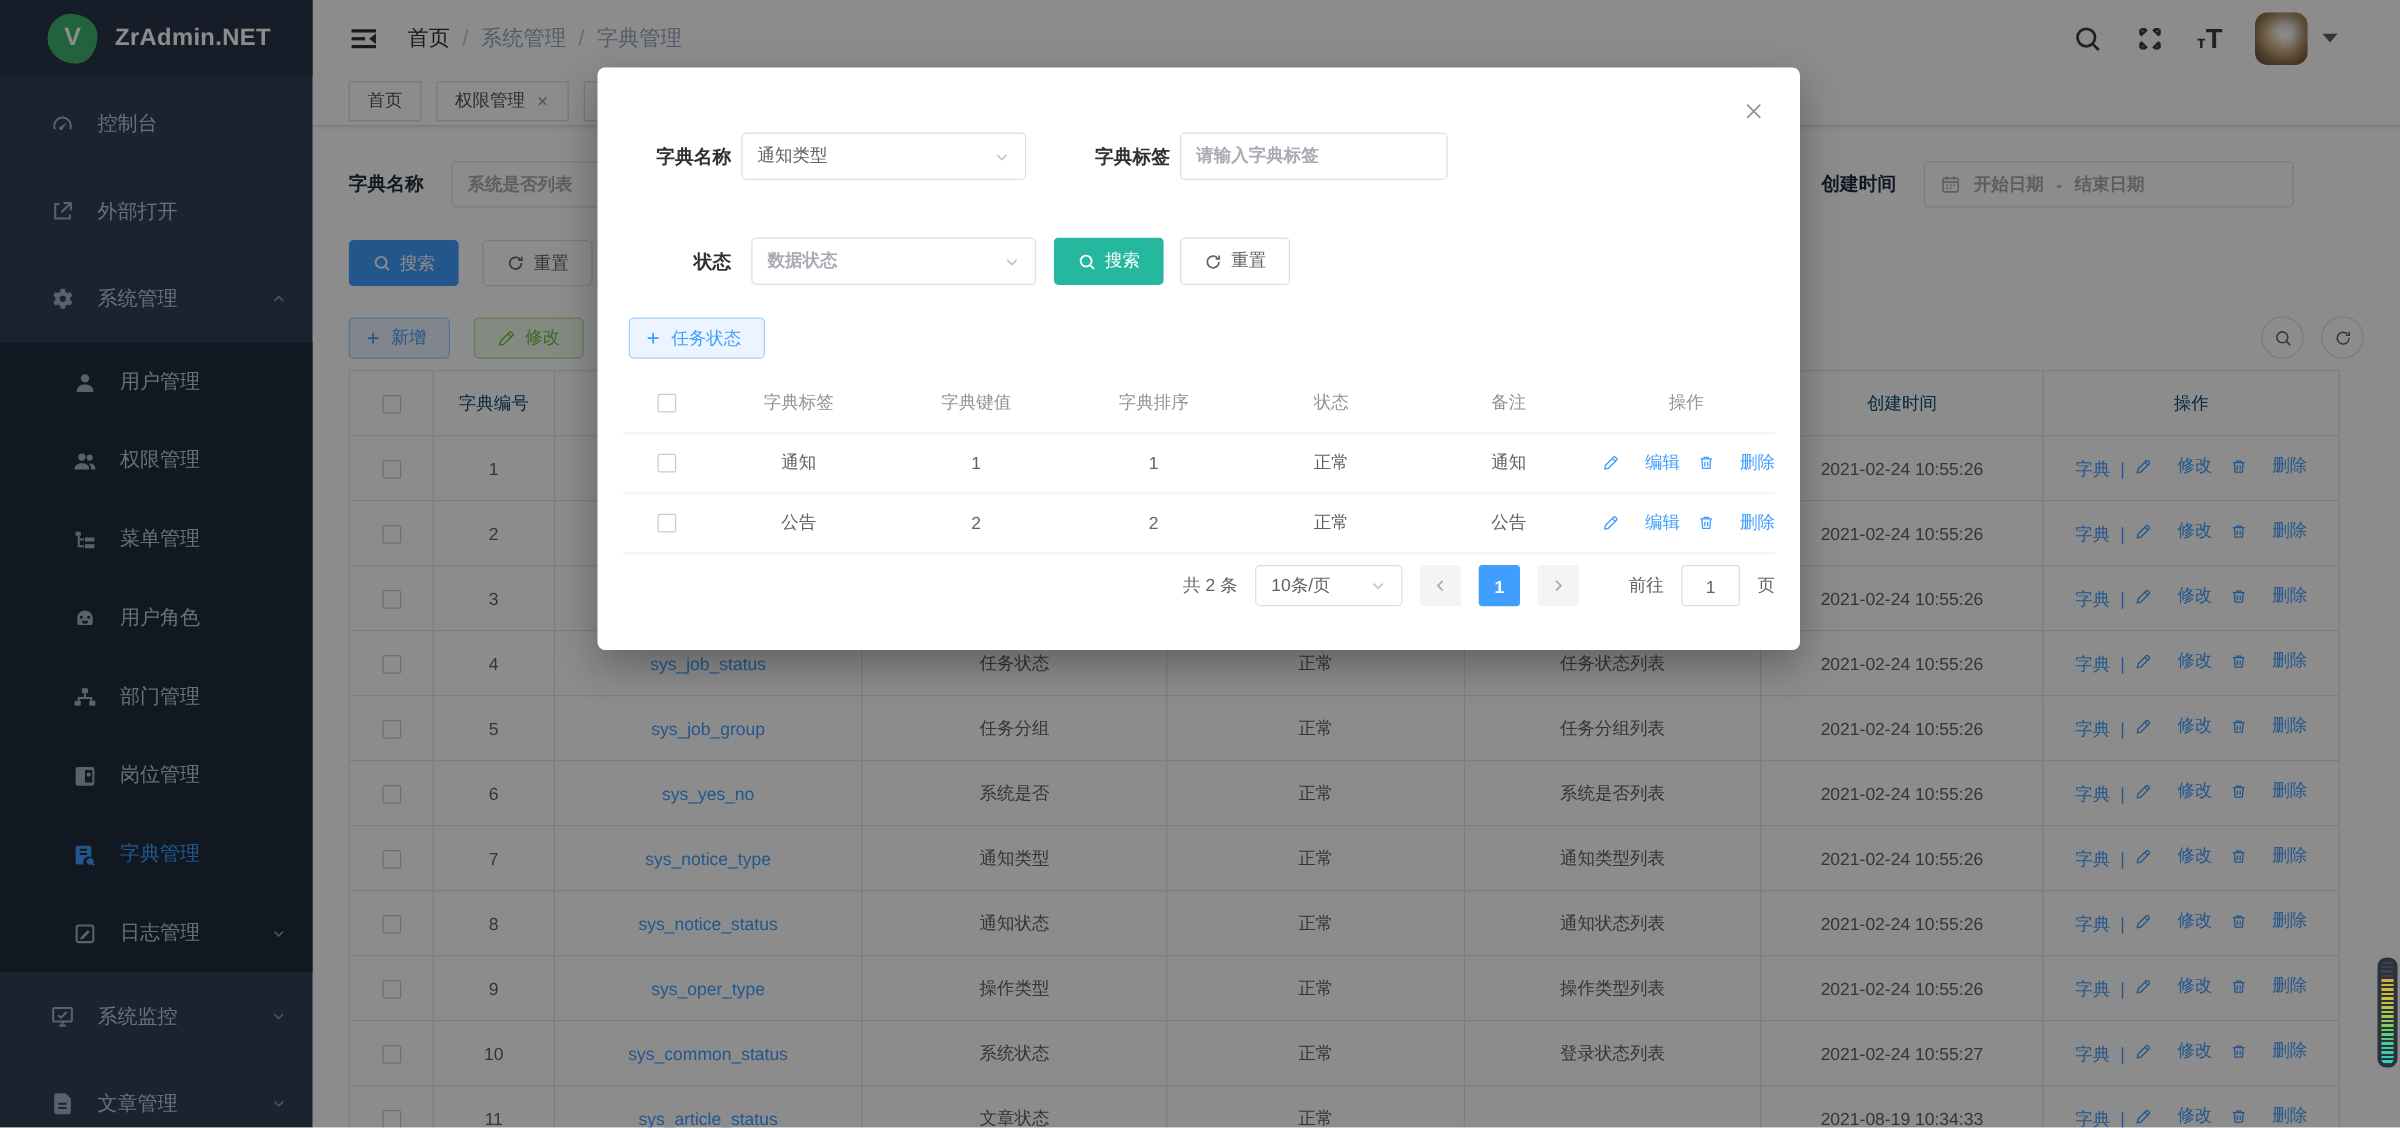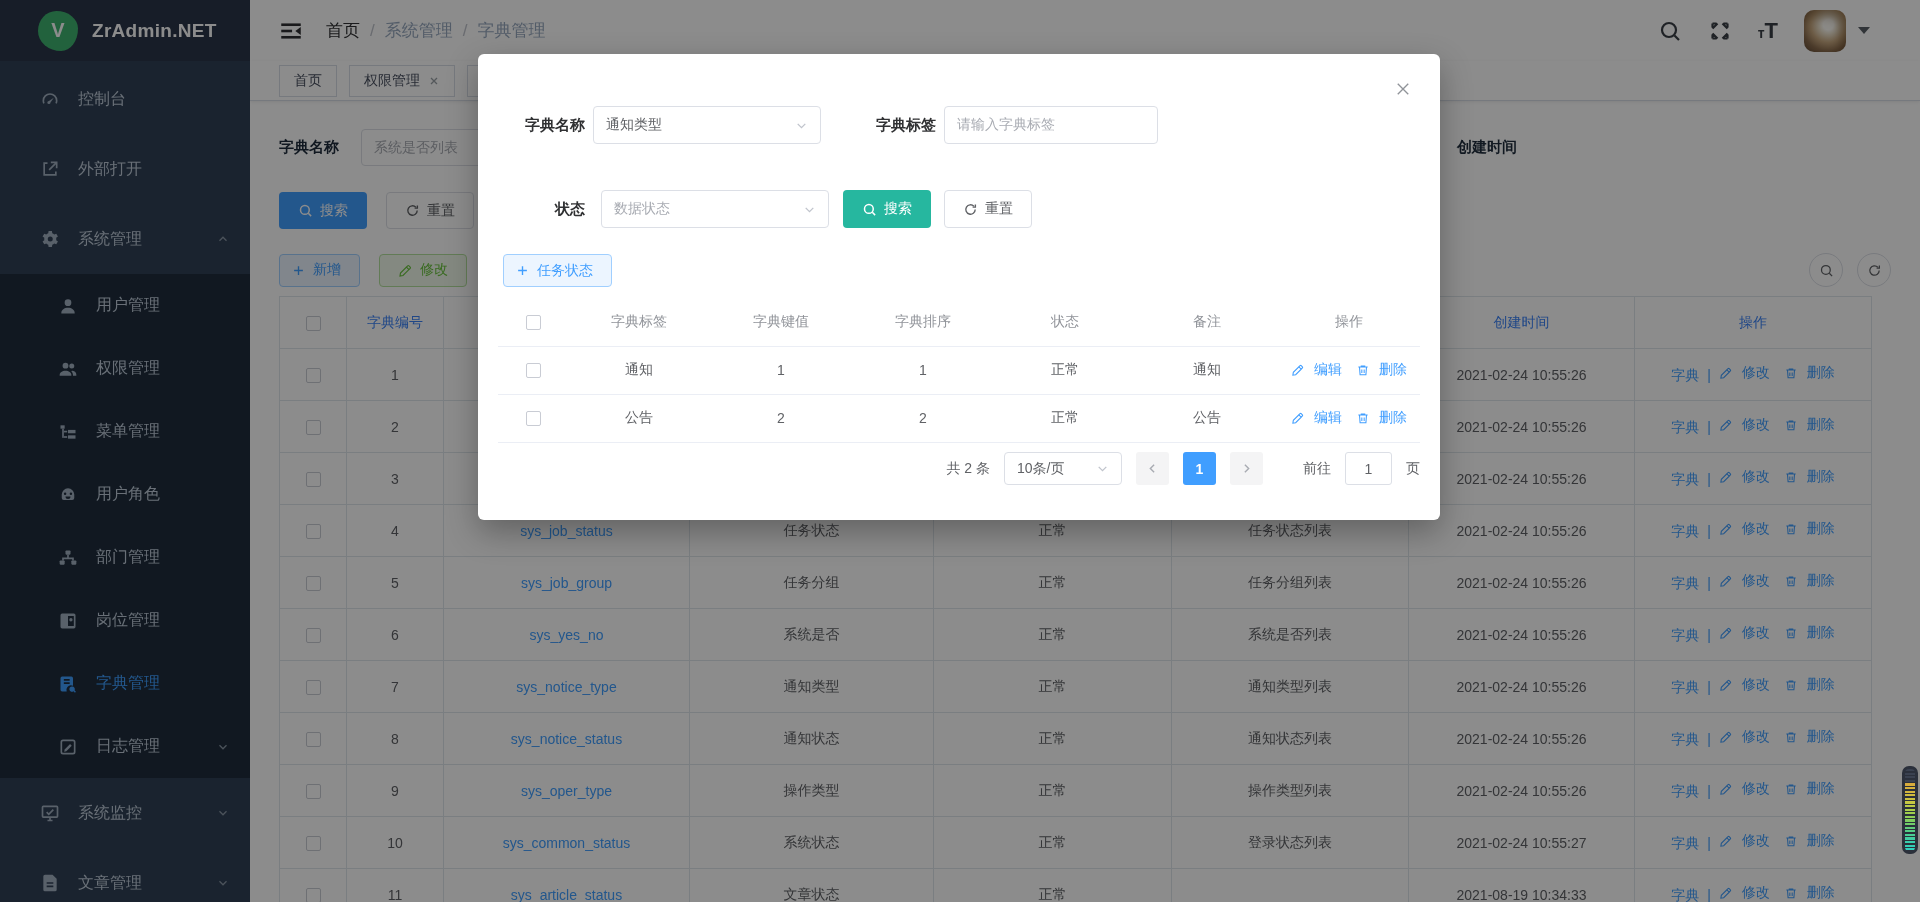--- a/index.html
+++ b/index.html
@@ -49,21 +49,21 @@
   .tab-chip { height:32px; border:1px solid #d8dce5; background:#fff; display:flex; align-items:center;
     padding:0 14px; font-size:14px; color:#495060; gap:8px; cursor:pointer; }
   .tab-chip .tab-close { width:12px; height:12px; color:#9aa0a6; }
 
   
   .content { position:absolute; left:250px; top:101px; right:0; bottom:0; background:#fff; }
   .filter-row { position:absolute; top:28px; left:29px; right:20px; height:37px; display:flex; align-items:center; }
   .f-label { font-size:15px; font-weight:bold; color:#1f2d3d; }
   .input-box { height:37px; border:1px solid #dcdfe6; border-radius:4px; background:#fff; display:flex; align-items:center;
     padding:0 12px; font-size:14px; color:#606266; }
-  .placeholder { color:#a8abb2; }
+  .placeholder { color:#a8abb2;font-weight:bold; }
   .date-range { width:296px; gap:10px; }
   .date-range .cal { width:17px; height:17px; color:#a8abb2; flex:0 0 17px; }
   .date-range .cal svg { width:17px; height:17px; }
   .btn { height:37px; border-radius:4px; border:1px solid transparent; font-size:14px; display:inline-flex;
     align-items:center; gap:7px; padding:0 18px; cursor:pointer; background:#fff; }
   .btn svg { width:15px; height:15px; }
   .btn-primary { background:#409eff; color:#fff; }
   .btn-default { border-color:#dcdfe6; color:#606266; }
   .btn-plain-primary { background:#ecf5ff; border-color:#a0cfff; color:#409eff; height:33px;padding-left:11px; }
   .btn-plain-success { background:#f0f9eb; border-color:#b3e19d; color:#67c23a; height:33px; }
@@ -72,28 +72,28 @@
   .tool-right { margin-left:auto; display:flex; gap:14px; }
   .circle-btn { width:34px; height:34px; border-radius:50%; border:1px solid #dcdfe6; background:#fff; color:#606266;
     display:flex; align-items:center; justify-content:center; cursor:pointer; }
   .circle-btn svg { width:15px; height:15px; }
 
   
   .main-table { position:absolute; top:195px; left:29px; width:1592px; border:1px solid #dfe6ec; border-bottom:none;
     border-collapse:collapse; font-size:14px; color:#606266; table-layout:fixed; }
   .main-table th, .main-table td { border-right:1px solid #dfe6ec; border-bottom:1px solid #dfe6ec;
     height:52px; text-align:center; padding:0 6px; overflow:hidden; white-space:nowrap; }
-  .main-table th { color:#3b82f6; font-weight:500; background:#fff; }
+  .main-table th { color:#0c4a6e; font-weight:500; background:#fff; }
   .main-table col.c-cb { width:67px; } .main-table col.c-id { width:97px; }
   .main-table col.c-type { width:246px; } .main-table col.c-name { width:244px; }
   .main-table col.c-status { width:238px; } .main-table col.c-remark { width:237px; }
   .main-table col.c-date { width:226px; } .main-table col.c-ops { width:237px; }
   .cb { display:inline-block; width:15px; height:15px; border:1px solid #c9ccd4; border-radius:2px; background:#fff; vertical-align:middle; cursor:pointer; }
   a.link { color:#409eff; text-decoration:none; cursor:pointer; }
-  .ops-cell a { color:#409eff; text-decoration:none; display:inline-flex; align-items:center; gap:9px; cursor:pointer; }
+  .ops-cell a { color:#409eff; text-decoration:none; display:inline-flex; align-items:center; gap:20px; cursor:pointer; }
   .ops-cell .sep { color:#409eff; margin:0 8px; }
   .ops-cell svg { width:14px; height:14px; }
   .ops-gap { margin-left:14px; }
 
   
   .overlay { position:absolute; inset:0; background:rgba(0,0,0,.45); z-index:40; }
   .modal { position:absolute; left:478px; top:54px; width:962px; height:466px; background:#fff; border-radius:6px;
     box-shadow:0 12px 32px rgba(0,0,0,.3); z-index:50; }
   .modal-close { position:absolute; top:26px; right:28px; width:18px; height:18px; color:#909399; cursor:pointer; }
   .modal-close svg { width:18px; height:18px; }
@@ -339,20 +339,31 @@
   </div>
 </div>
 
   <main class="content">
     <div class="filter-row">
       <span class="f-label">字典名称</span>
       <div class="input-box" style="width:226px; margin-left:22px;">
         <span class="placeholder">系统是否列表</span>
       </div>
       <span class="f-label" style="margin-left:870px;">创建时间</span>
+      <div class="input-box date-range" style="margin-left:22px;">
+        <span class="cal">
+          <svg viewBox="0 0 24 24" fill="none" stroke="currentColor" stroke-width="1.8">
+              <rect x="3.5" y="5" width="17" height="15.5" rx="1.5"></rect>
+              <path d="M3.5 9.5h17M8 3v4M16 3v4M7 13h2M11 13h2M15 13h2M7 16.5h2M11 16.5h2"></path>
+            </svg>
+        </span>
+        <span class="placeholder">开始日期</span>
+        <span class="placeholder">-</span>
+        <span class="placeholder">结束日期</span>
+      </div>
     </div>
 
     <div class="buttons-row">
       <button class="btn btn-primary">
         <svg viewBox="0 0 24 24" fill="none" stroke="currentColor" stroke-width="2.4">
             <circle cx="11" cy="11" r="7"></circle>
             <path d="M16.5 16.5L21 21"></path>
           </svg>
         <span>搜索</span>
       </button>

